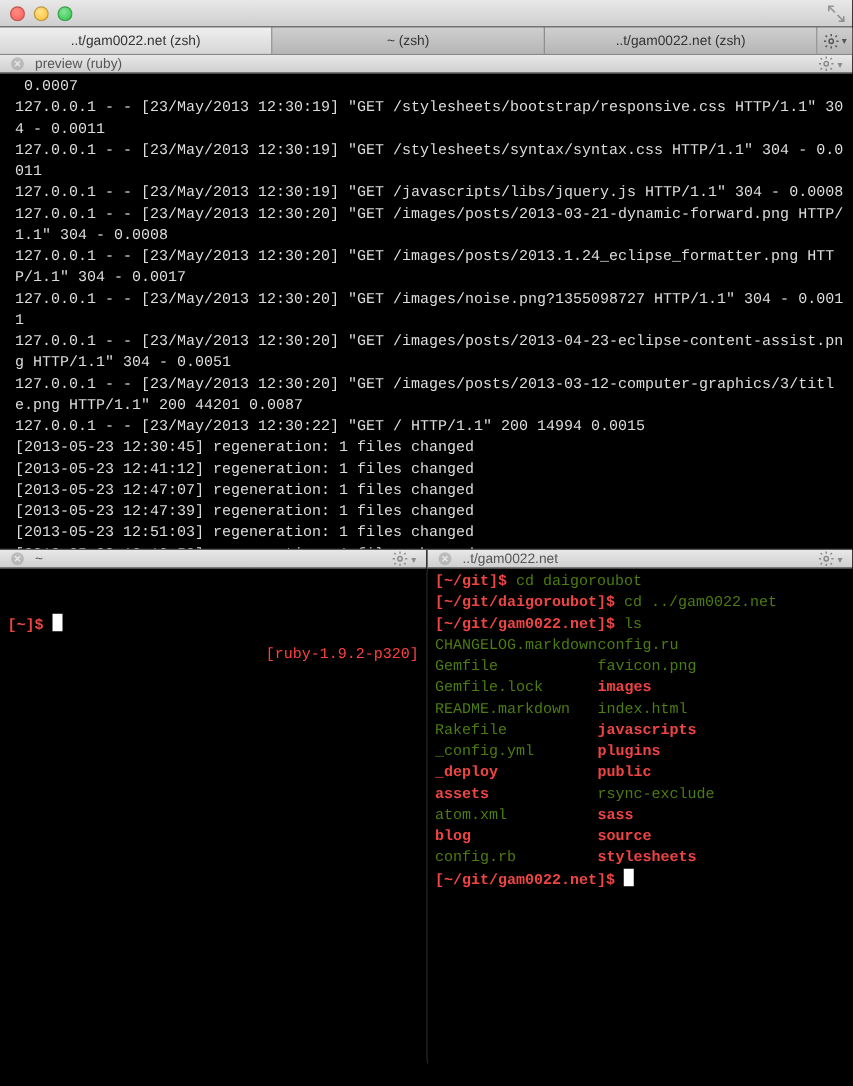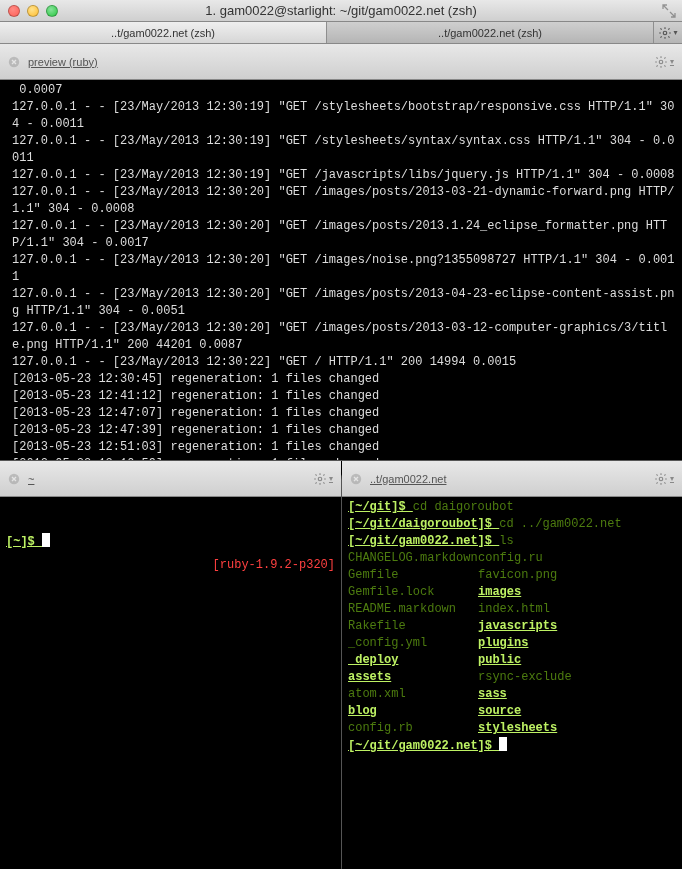--- a/index.html
+++ b/index.html
@@ -45,73 +45,74 @@
   display: flex; align-items: center; justify-content: center;
   font-family: "Lucida Grande","Helvetica Neue",sans-serif;
   font-size: 11px; color: #333;
   background: linear-gradient(#cfcfcf,#b5b5b5);
   position: relative;
 }
 .tab.active { background: linear-gradient(#efefef,#d6d6d6); font-weight: 500; }
 .tab:last-child { border-right: none; flex: 0 0 28px; }
 
 .pane-header {
-  height: 36px;
+  height: 15px;
   background: linear-gradient(#e8e8e8,#cfcfcf);
   border-bottom: 1px solid #888;
   display: flex; align-items: center;
   padding: 0 8px;
   font-family: "Lucida Grande","Helvetica Neue",sans-serif;
   font-size: 11px; color: #555;
   gap: 8px;
-  text-decoration: underline;
 }
 .pane-header .close-x { width:12px;height:12px;opacity:.5; cursor:pointer;}
 .pane-header .gear { margin-left:auto; opacity:.6; display:flex; align-items:center; gap:2px;}
 
 .term {
   background:#000; color:#ddd; white-space: pre-wrap;
   line-height: 17px; padding: 2px 6px 4px 6px;
   word-break: break-all;
 }
 .top-term { height: 380px; overflow:hidden;padding-left:12px; }
 .cursor {
   display:inline-block; width:8px; height:14px; background:#fff; vertical-align:-2px;
 }
 .bottom {
   display:flex; height: calc(869px - 22px - 22px - 20px - 380px);
   border-top: 1px solid #555;
 }
 .col { flex:1 1 50%; display:flex; flex-direction:column; min-width:0;}
 .col + .col { border-left: 1px solid #555; border-radius: 19px; }
 .col .term { flex:1; overflow:hidden;}
-.cyanb  { color:#bef264; font-weight:bold;text-decoration:underline;}
+.cyanb  { color:#ef4444; font-weight:bold;}
 .red    { color:#ff4040;margin-top:24px; }
 .white  { color:#4d7c0f; }
 
 .ls-grid { display:grid; grid-template-columns: 130px auto; }
 </style>
 </head>
 <body>
 
 <div class="titlebar">
   <div class="traffic">
     <div class="tl close"></div>
     <div class="tl min"></div>
     <div class="tl max"></div>
   </div>
-  <div class="window-title">1. gam0022@starlight: ~/git/gam0022.net (zsh)</div>
   <svg class="resize-icon" viewBox="0 0 14 14">
       <path d="M1 5V1h4M13 9v4H9M1 1l5 5M13 13L8 8" stroke="#555" stroke-width="1.3" fill="none"></path>
     </svg>
 </div>
 
 <div class="tabbar">
   <div class="tab active">
       <span>..t/gam0022.net (zsh)</span>
+    </div>
+  <div class="tab">
+      <span>~ (zsh)</span>
     </div>
   <div class="tab">
       <span>..t/gam0022.net (zsh)</span>
     </div>
   <div class="tab">
     <svg width="14" height="14" viewBox="0 0 24 24">
         <circle cx="12" cy="12" r="3" fill="none" stroke="#555" stroke-width="2"></circle>
         <path d="M12 2v3M12 19v3M4.2 4.2l2.1 2.1M17.7 17.7l2.1 2.1M2 12h3M19 12h3M4.2 19.8l2.1-2.1M17.7 6.3l2.1-2.1" stroke="#555" stroke-width="2"></path>
       </svg>
     <span style="font-size:8px;color:#555;margin-left:1px">▾</span>

